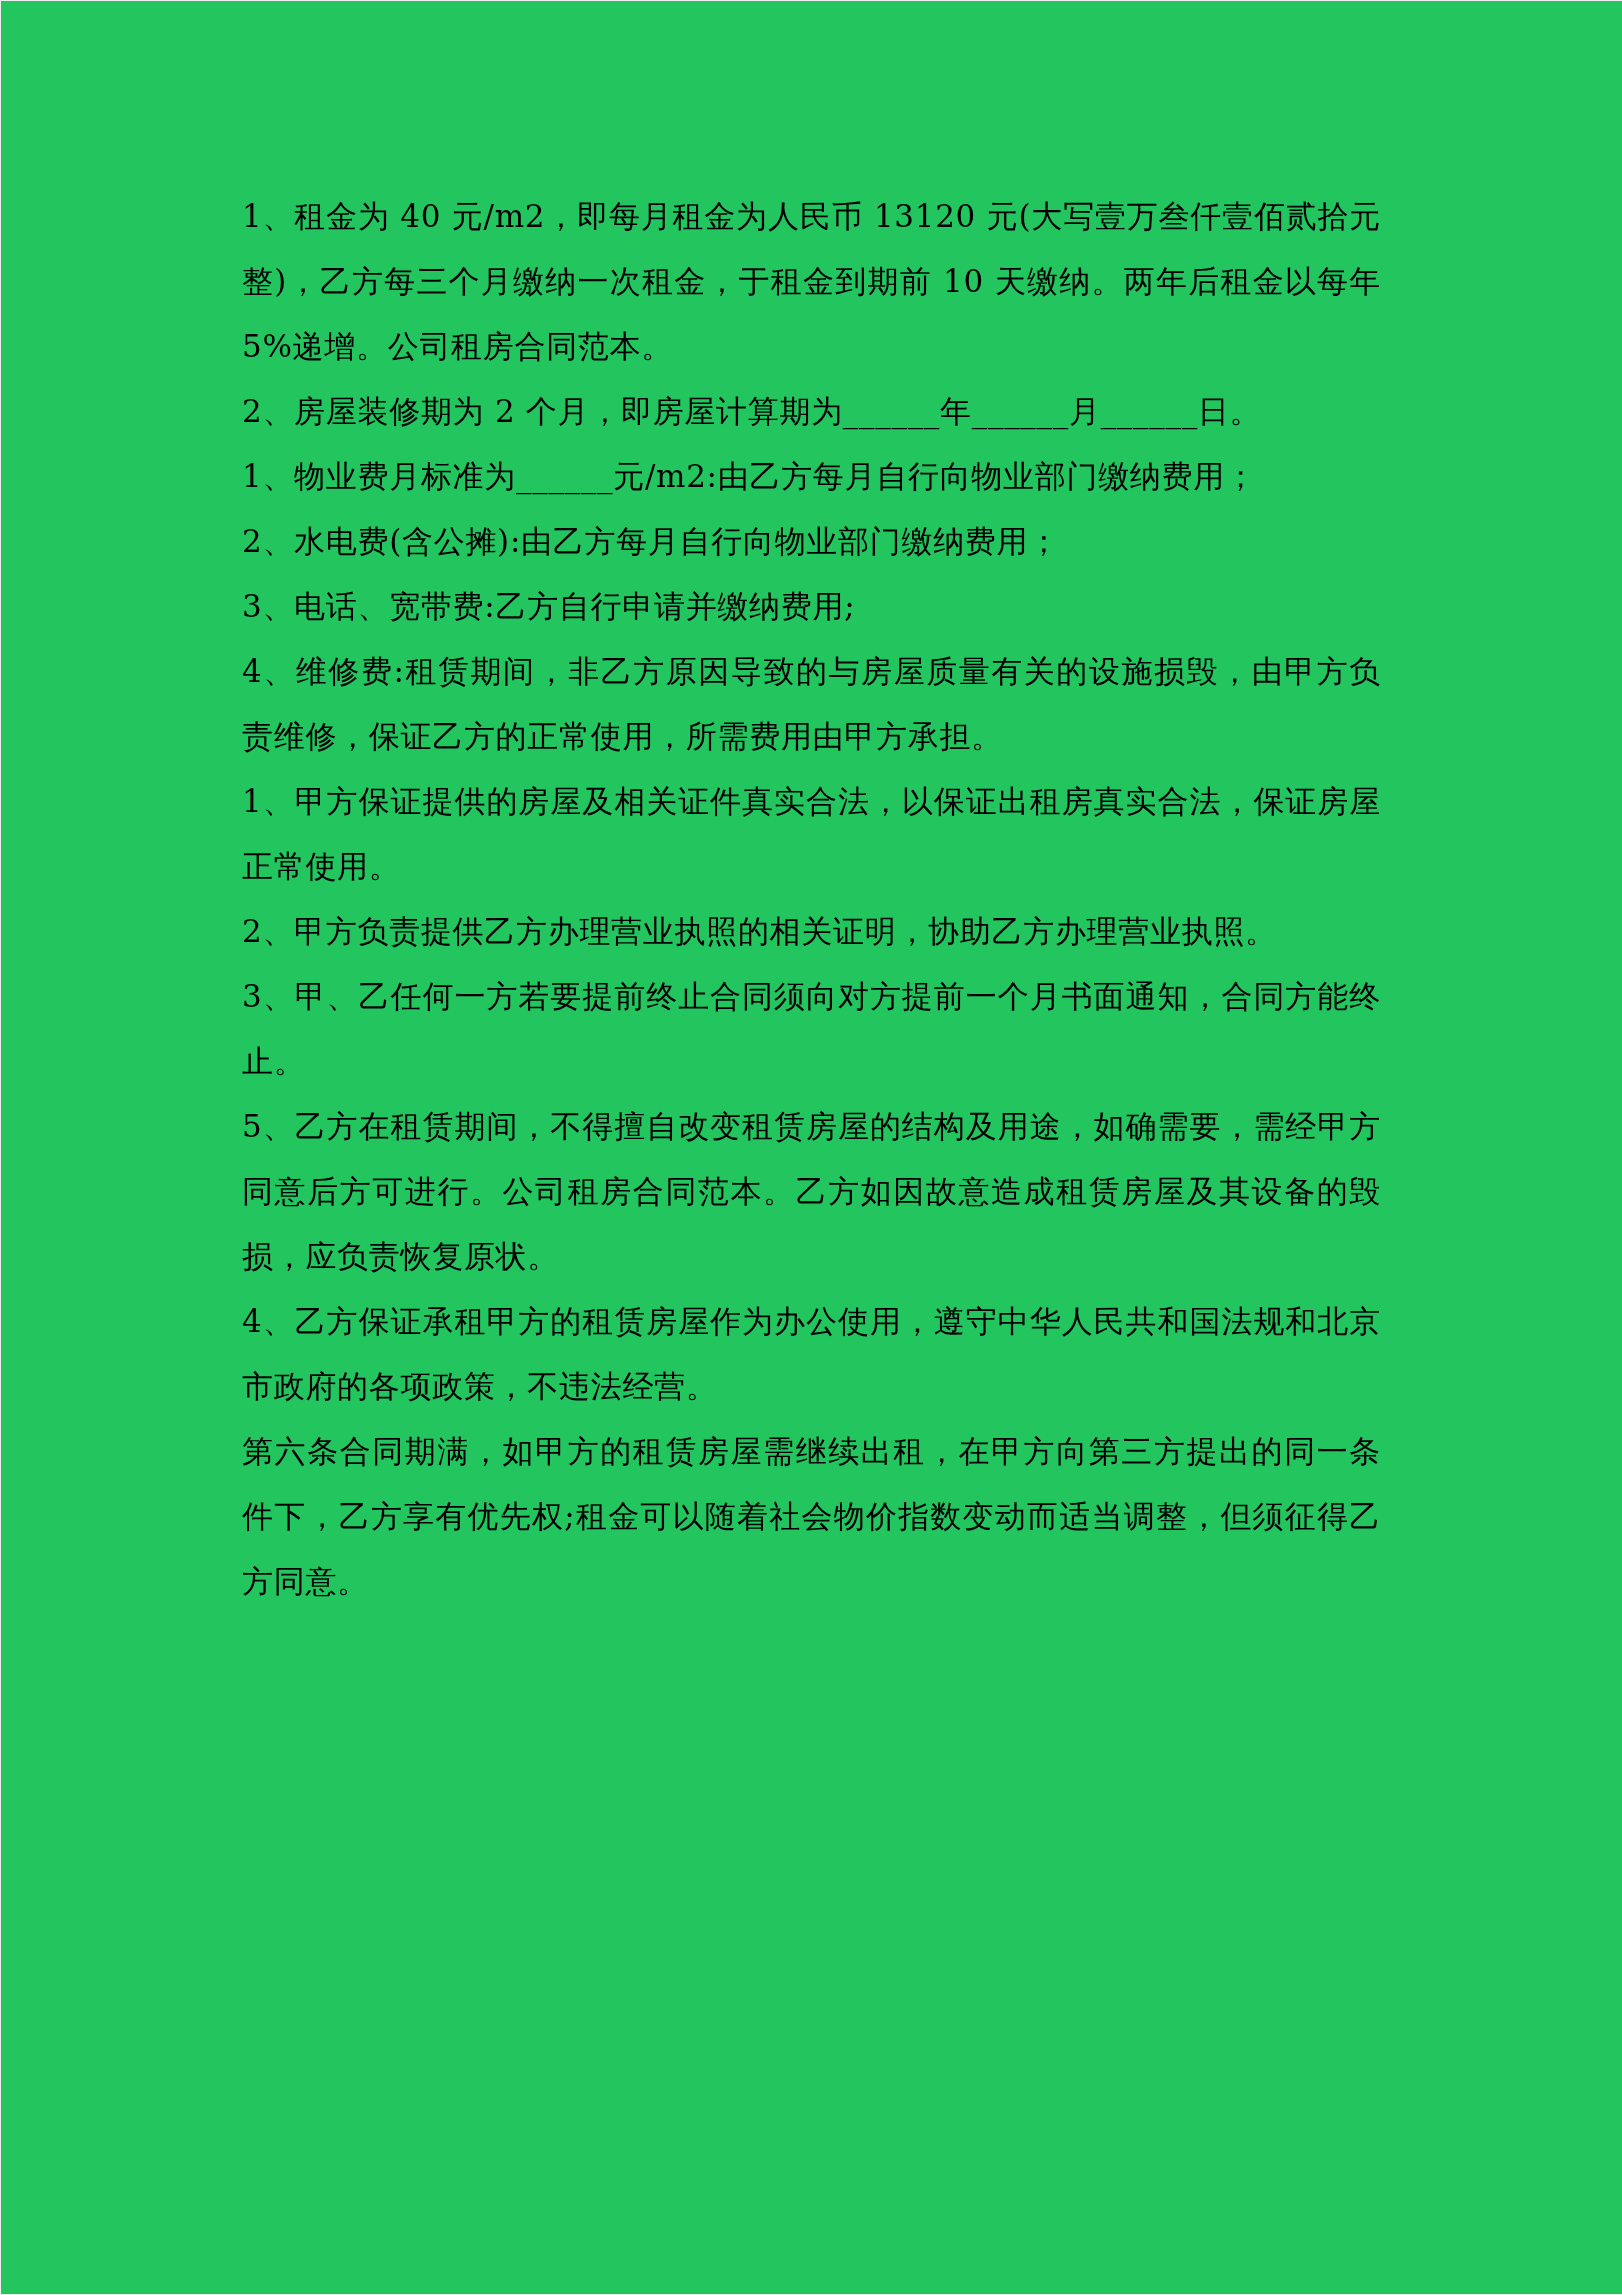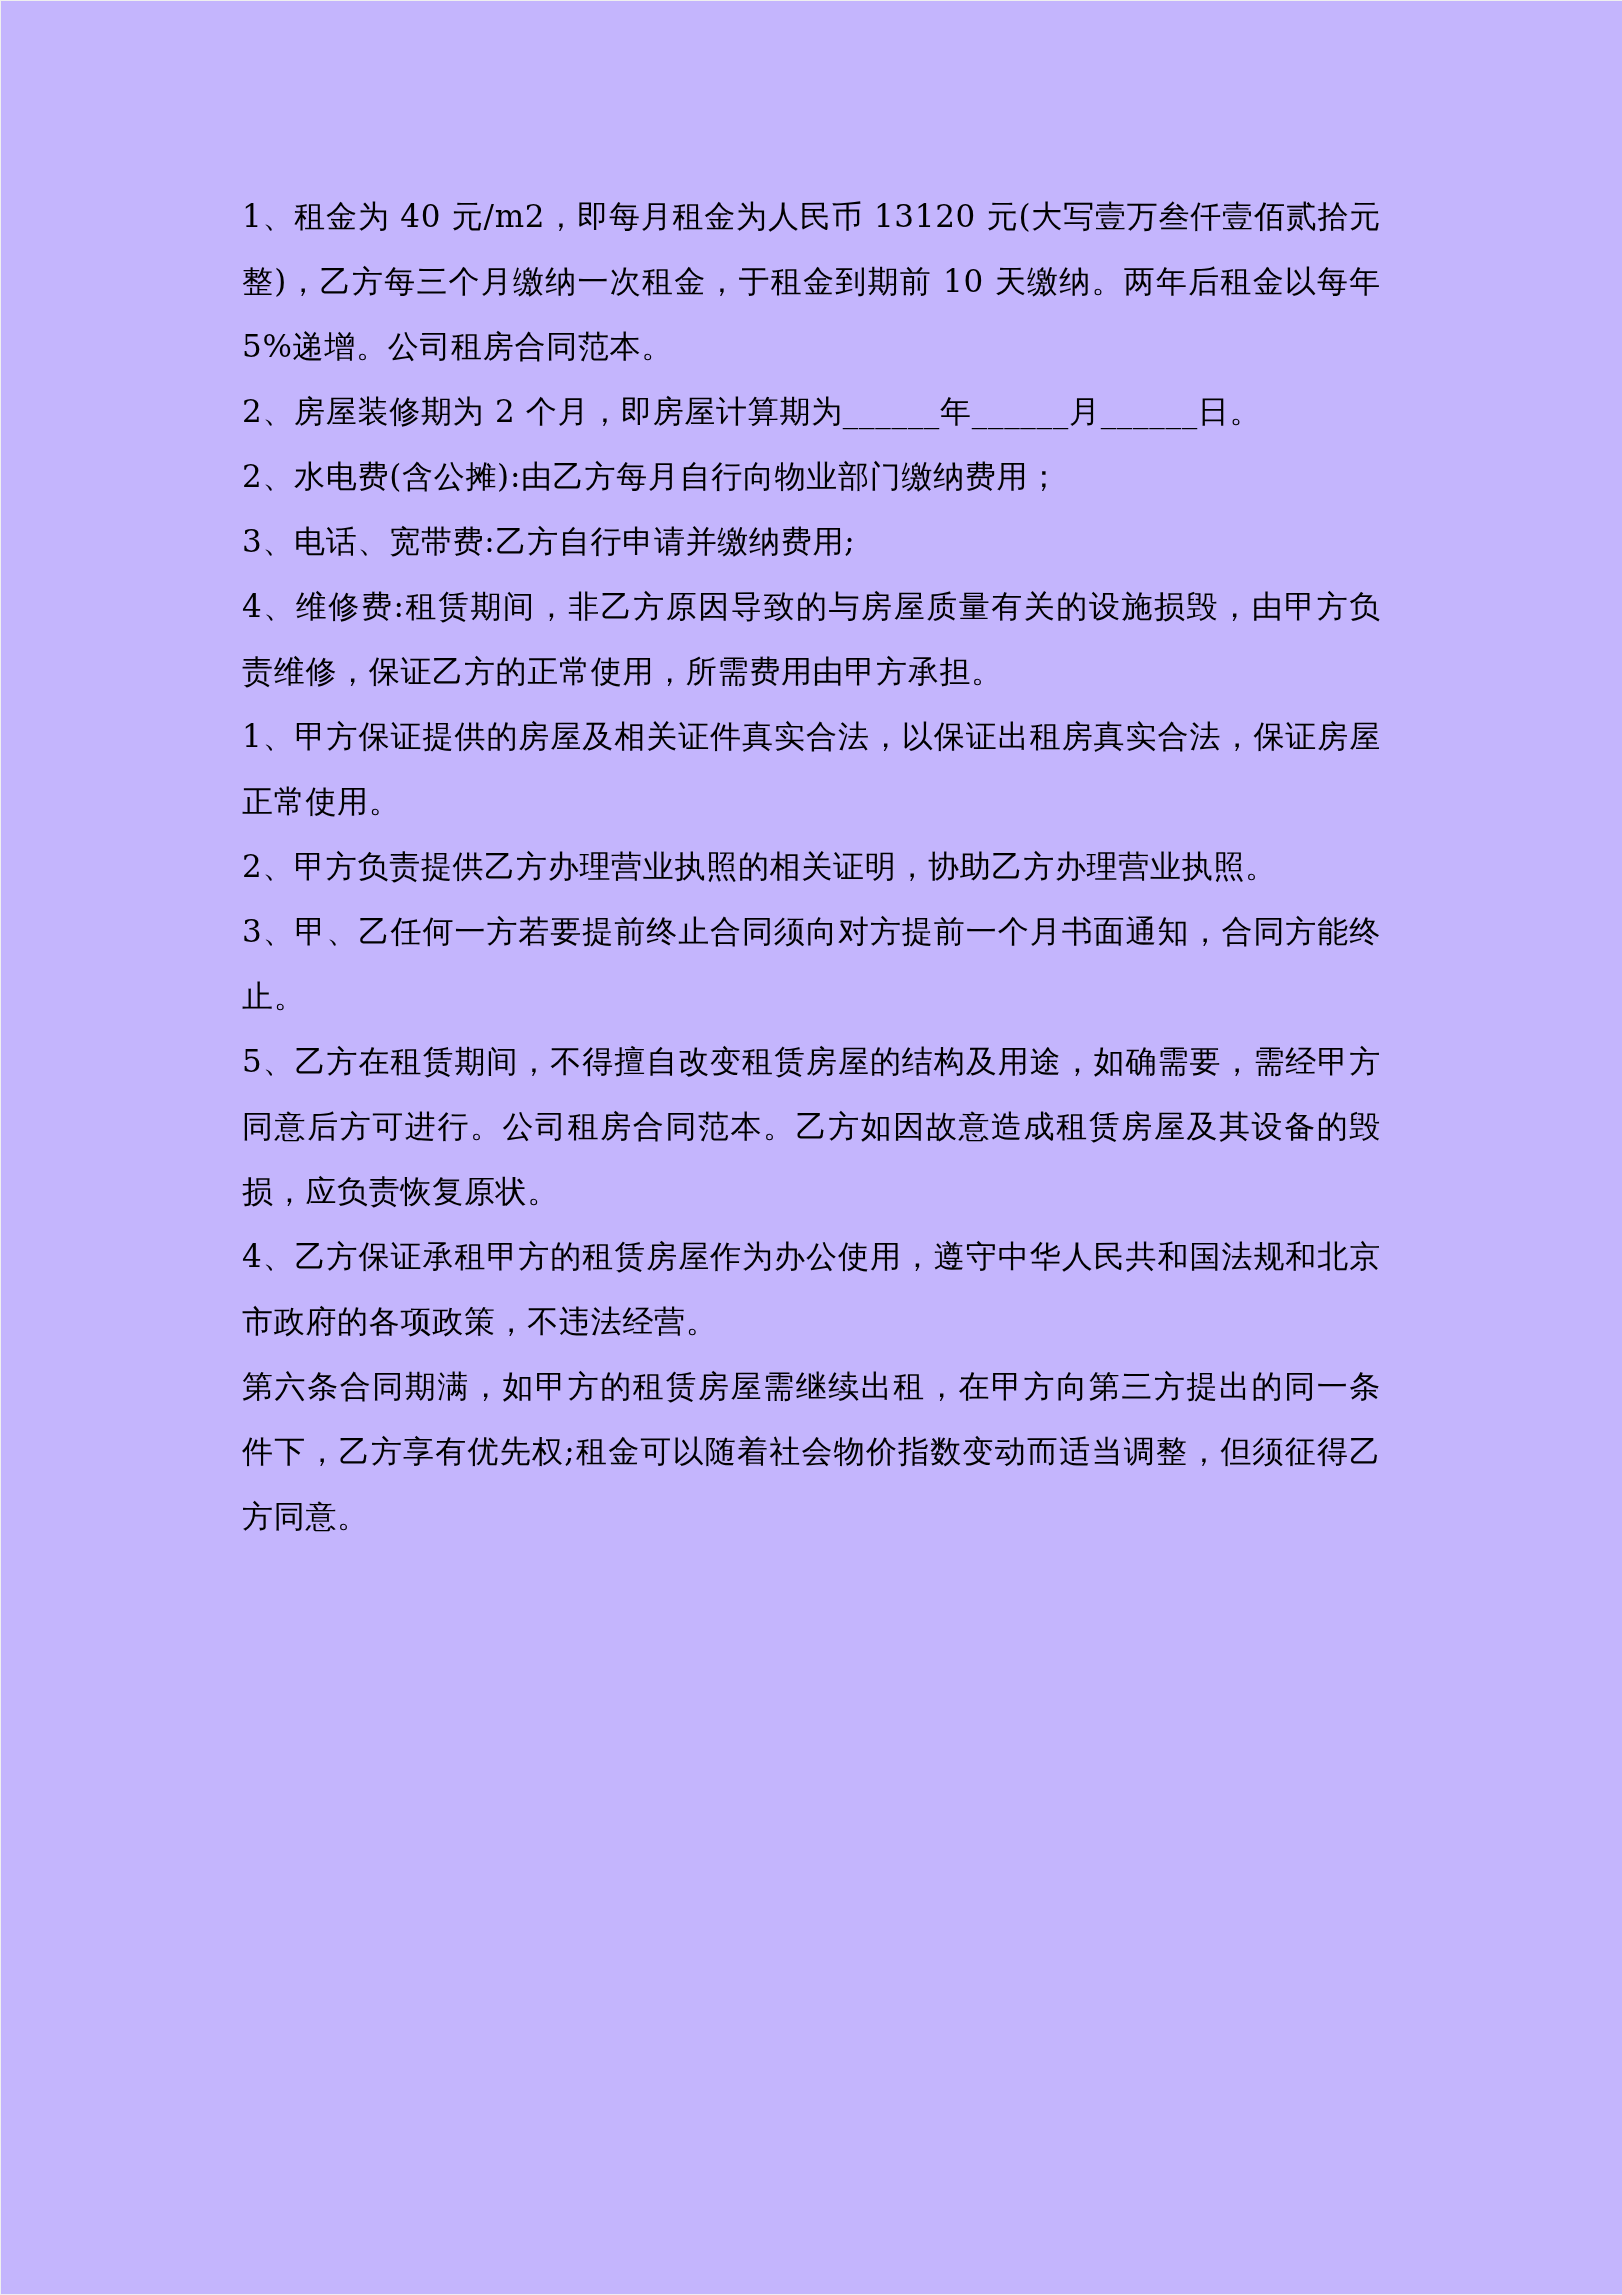--- a/index.html
+++ b/index.html
@@ -5,21 +5,21 @@
   html, body {
     margin: 0;
     padding: 0;
     background: #ffffff;
   }
   .page {
     position: relative;
     width: 1623px;
     height: 2295px;
     box-sizing: border-box;
-    background: #c4b5fd;
+    background: #22c55e;
     border: 1.3px solid #efefef;
     padding: 183px 241px 0 241px;
     font-family: "DejaVu Serif", "Liberation Serif", serif;
     color: #000000;
     overflow: hidden;
   }
   .content {
     width: 100%;
   }
   .content p {
@@ -33,20 +33,21 @@
     word-break: break-all;
   }
 </style>
 </head>
 <body>
 
 <div class="page">
   <div class="content">
     <p>1、租金为 40 元/m2，即每月租金为人民币 13120 元(大写壹万叁仟壹佰贰拾元整)，乙方每三个月缴纳一次租金，于租金到期前 10 天缴纳。两年后租金以每年5%递增。公司租房合同范本。</p>
     <p>2、房屋装修期为 2 个月，即房屋计算期为______年______月______日。</p>
+    <p>1、物业费月标准为______元/m2:由乙方每月自行向物业部门缴纳费用；</p>
     <p>2、水电费(含公摊):由乙方每月自行向物业部门缴纳费用；</p>
     <p>3、电话、宽带费:乙方自行申请并缴纳费用;</p>
     <p>4、维修费:租赁期间，非乙方原因导致的与房屋质量有关的设施损毁，由甲方负责维修，保证乙方的正常使用，所需费用由甲方承担。</p>
     <p>1、甲方保证提供的房屋及相关证件真实合法，以保证出租房真实合法，保证房屋正常使用。</p>
     <p>2、甲方负责提供乙方办理营业执照的相关证明，协助乙方办理营业执照。</p>
     <p>3、甲、乙任何一方若要提前终止合同须向对方提前一个月书面通知，合同方能终止。</p>
     <p>5、乙方在租赁期间，不得擅自改变租赁房屋的结构及用途，如确需要，需经甲方同意后方可进行。公司租房合同范本。乙方如因故意造成租赁房屋及其设备的毁损，应负责恢复原状。</p>
     <p>4、乙方保证承租甲方的租赁房屋作为办公使用，遵守中华人民共和国法规和北京市政府的各项政策，不违法经营。</p>
     <p>第六条合同期满，如甲方的租赁房屋需继续出租，在甲方向第三方提出的同一条件下，乙方享有优先权;租金可以随着社会物价指数变动而适当调整，但须征得乙方同意。</p>
   </div>

